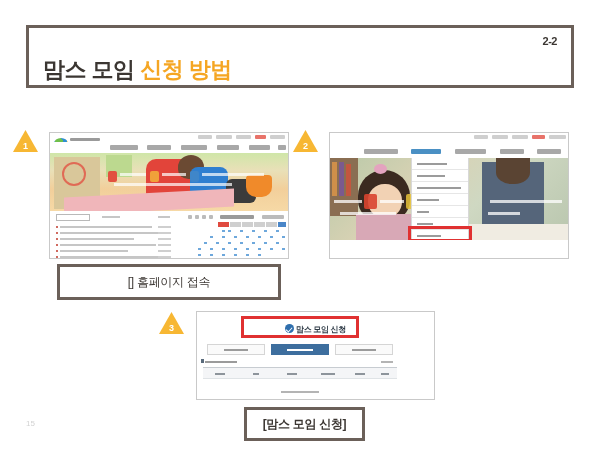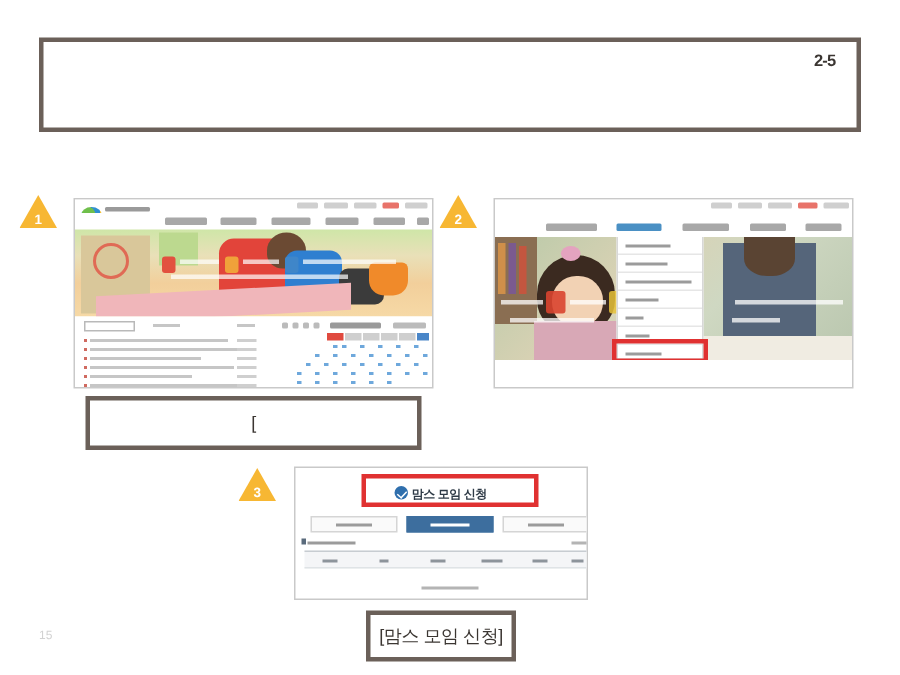--- a/index.html
+++ b/index.html
@@ -104,21 +104,22 @@
   .s3-empty{position:absolute;height:2px;background:#b4b4b4;}
 
   .page-num{position:absolute;left:26px;bottom:22px;font-size:8px;color:#d2d2d2;}
 </style>
 </head>
 <body>
 
 <div class="slide">
 
   <div class="title-box">
-    <div class="slide-code">2-5</div>
+    <div class="slide-code">2-2</div>
+    <div class="title-text"><span>맘스 모임 </span><span class="accent">신청 방법</span></div>
   </div>
 
   <div class="marker" style="left:13px;top:130px;">
     <div class="tri"></div>
     <div class="num">1</div>
   </div>
 
   <div class="shot" style="left:49px;top:132px;width:240px;height:127px;">
 
     <div class="util-bar">
@@ -235,20 +236,21 @@
         <div class="cal-cell" style="left:34px;top:43px;"></div>
           <div class="cal-cell" style="left:46px;top:43px;"></div>
         <div class="cal-cell" style="left:58px;top:43px;"></div>
           <div class="cal-cell" style="left:70px;top:43px;"></div>
       </div>
     </div>
   </div>
 
   <div class="caption" style="left:57px;top:264px;width:224px;height:36px;">
     <span>[ </span>
+      <span> ] 홈페이지 접속</span>
   </div>
 
   <div class="marker" style="left:293px;top:130px;">
     <div class="tri"></div>
     <div class="num">2</div>
   </div>
 
   <div class="shot" style="left:329px;top:132px;width:240px;height:127px;">
     <div class="util-bar" style="height:11px;">
       <div class="util-item" style="left:144px;width:14px;"></div>
@@ -314,21 +316,21 @@
       <div class="hl-box" style="left:78px;top:68px;width:64px;height:16px;"></div>
     </div>
   </div>
 
 
   <div class="marker" style="left:159px;top:312px;">
     <div class="tri"></div>
     <div class="num">3</div>
   </div>
 
-  <div class="shot" style="left:196px;top:311px;width:196px;height:89px;">
+  <div class="shot" style="left:196px;top:311px;width:239px;height:89px;">
     <div class="s3-title" style="top:12px;">
       <span class="s3-check"></span><span>맘스 모임 신청</span>
     </div>
     <div class="hl-box" style="left:44px;top:4px;width:118px;height:22px;"></div>
 
     <div class="s3-tab" style="left:10px;top:32px;width:58px;">
         <div class="tt" style="width:24px;"></div>
       </div>
     <div class="s3-tab sel" style="left:74px;top:32px;width:58px;">
         <div class="tt" style="width:26px;"></div>
@@ -345,18 +347,18 @@
       <div class="s3-th" style="left:12px;top:5px;width:10px;"></div>
       <div class="s3-th" style="left:50px;top:5px;width:6px;"></div>
       <div class="s3-th" style="left:84px;top:5px;width:10px;"></div>
       <div class="s3-th" style="left:118px;top:5px;width:14px;"></div>
       <div class="s3-th" style="left:152px;top:5px;width:10px;"></div>
       <div class="s3-th" style="left:178px;top:5px;width:8px;"></div>
     </div>
     <div class="s3-empty" style="left:84px;top:79px;width:38px;"></div>
   </div>
 
-  <div class="caption" style="left:244px;top:407px;width:100px;height:34px;">
+  <div class="caption" style="left:244px;top:407px;width:121px;height:34px;font-weight:bold;">
     <span>[맘스 모임 신청]</span>
   </div>
 
   <div class="page-num">15</div>
 </div>
 
 </body></html>

